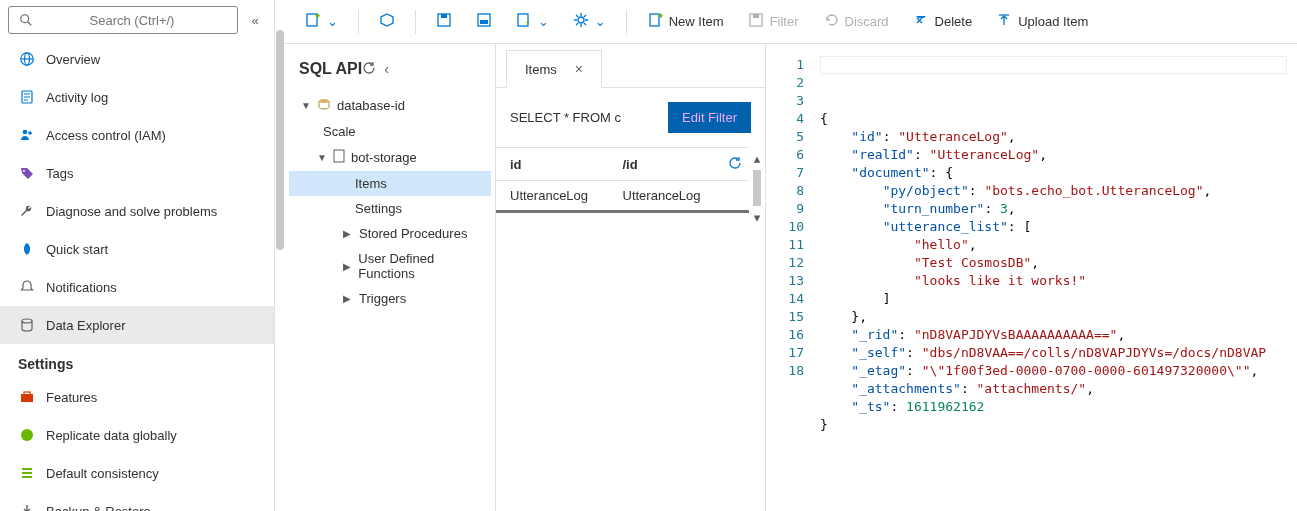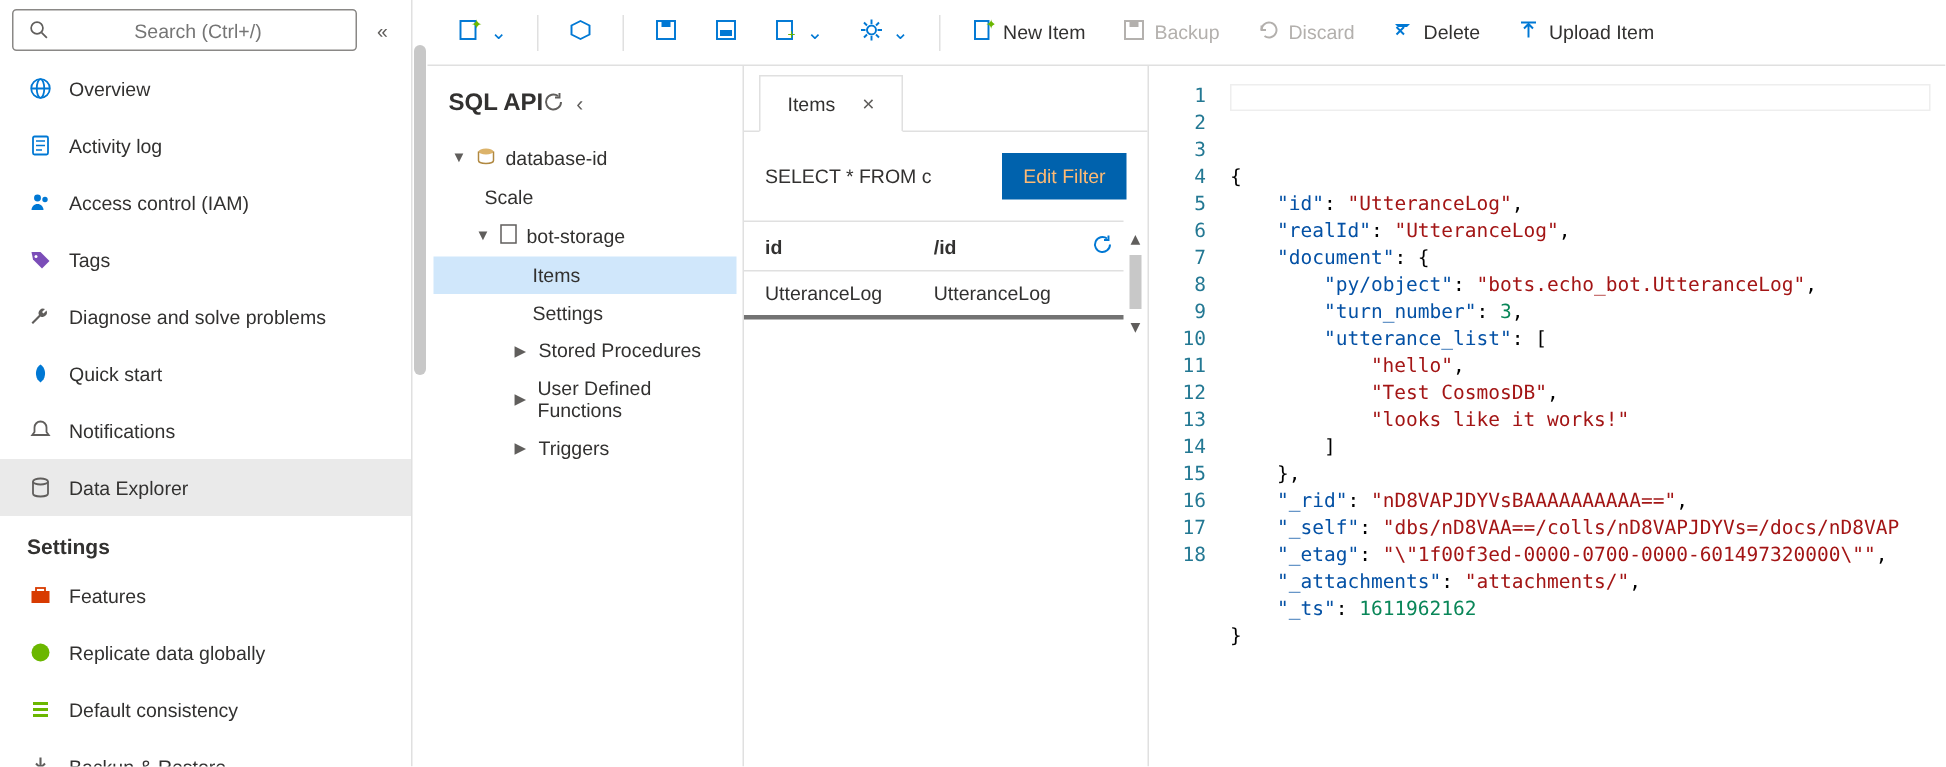--- a/index.html
+++ b/index.html
@@ -68,21 +68,21 @@
   .tree-child3 { padding-left: 66px; }
   .tree-node.selected { background: #d0e7fb; }
   .db-icon { color: #b08840; }
 
   .items-pane { width: 270px; border-left: 1px solid #e0e0e0; display:flex; flex-direction:column; }
   .tab-bar { display:flex; border-bottom: 1px solid #e0e0e0; height: 44px; align-items:flex-end; padding-left: 10px; }
   .tab { display:flex; align-items:center; gap:18px; padding: 10px 18px; border: 1px solid #e0e0e0; border-bottom: 1px solid #fff; background:#fff; margin-bottom:-1px; }
   .tab .close { color:#605e5c; font-size:14px; cursor:pointer; }
   .filter-row { display:flex; align-items:center; justify-content: space-between; padding: 14px 14px; gap: 10px; }
   .filter-text { color:#323130; }
-  .edit-filter-btn { background:#0062ad; color:#fdba74; padding:8px 14px; cursor:pointer; }
+  .edit-filter-btn { background:#0062ad; color:#f0abfc; padding:8px 14px; cursor:pointer; }
   .list-head { display:flex; align-items:center; border-top:1px solid #e0e0e0; border-bottom:1px solid #e0e0e0; height:34px; }
   .col { flex:1; padding:0 14px; font-weight:600; }
   .refresh { width:28px; text-align:center; color:#0078d4; cursor:pointer; }
   .list-row { display:flex; align-items:center; height:32px; border-bottom:3px solid #737373; cursor:pointer; }
   .cell { flex:1; padding:0 14px; }
   .load-more { text-align:center; color:#0078d4; padding:10px 0; cursor:pointer; }
   .mini-scroll { width: 16px; display:flex; flex-direction:column; align-items:center; padding-top:4px; gap:4px; color:#605e5c; }
 
   .editor-pane { flex:1; border-left:1px solid #e0e0e0; display:flex; }
   .gutter { width: 48px; background:#fff; color:#237893; text-align:right; padding: 12px 10px 0 0; font-family: Menlo, Consolas, monospace; font-size:13px; line-height:18px; }
@@ -280,21 +280,21 @@
             <rect x="3" y="2" width="9" height="12" stroke="#0078d4" fill="none" stroke-width="1.3"></rect>
             <text x="10" y="7" font-size="9" fill="#6bb700">✦</text>
           </svg></span>
         <span>New Item</span>
       </div>
     <div class="tb-btn disabled">
         <span class="tb-icon disabled"><svg width="16" height="16">
             <rect x="2" y="2" width="12" height="12" stroke="#b3b0ad" fill="none" stroke-width="1.3"></rect>
             <rect x="5" y="2" width="6" height="4" fill="#b3b0ad"></rect>
           </svg></span>
-        <span>Backup</span>
+        <span>Filter</span>
       </div>
     <div class="tb-btn disabled">
         <span class="tb-icon disabled"><svg width="16" height="16">
             <path d="M4 8a5 5 0 1 1 2 4" stroke="#b3b0ad" fill="none" stroke-width="1.3"></path>
             <path d="M4 5v3h3" stroke="#b3b0ad" fill="none" stroke-width="1.3"></path>
           </svg></span>
         <span>Discard</span>
       </div>
     <div class="tb-btn">
         <span class="tb-icon"><svg width="16" height="16">

